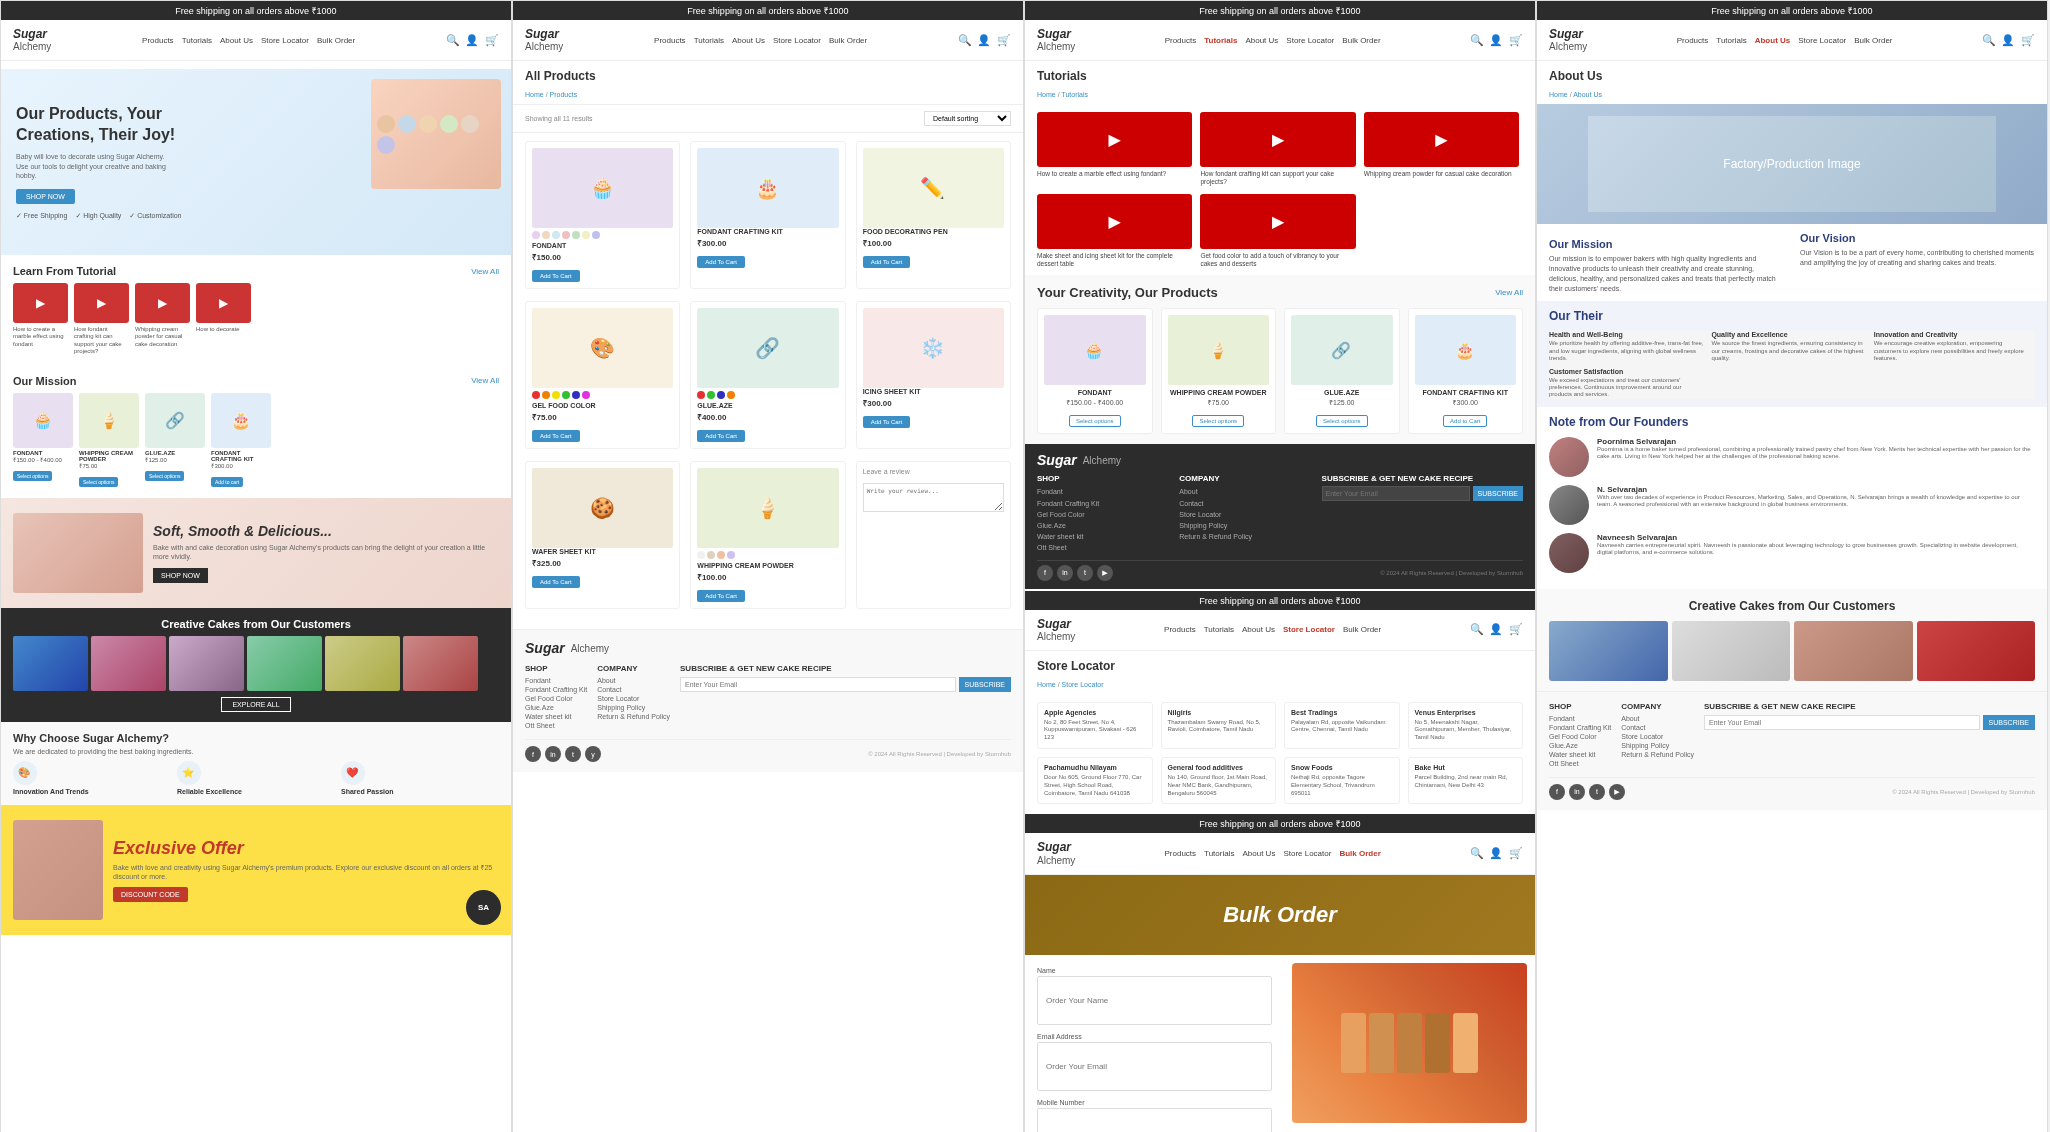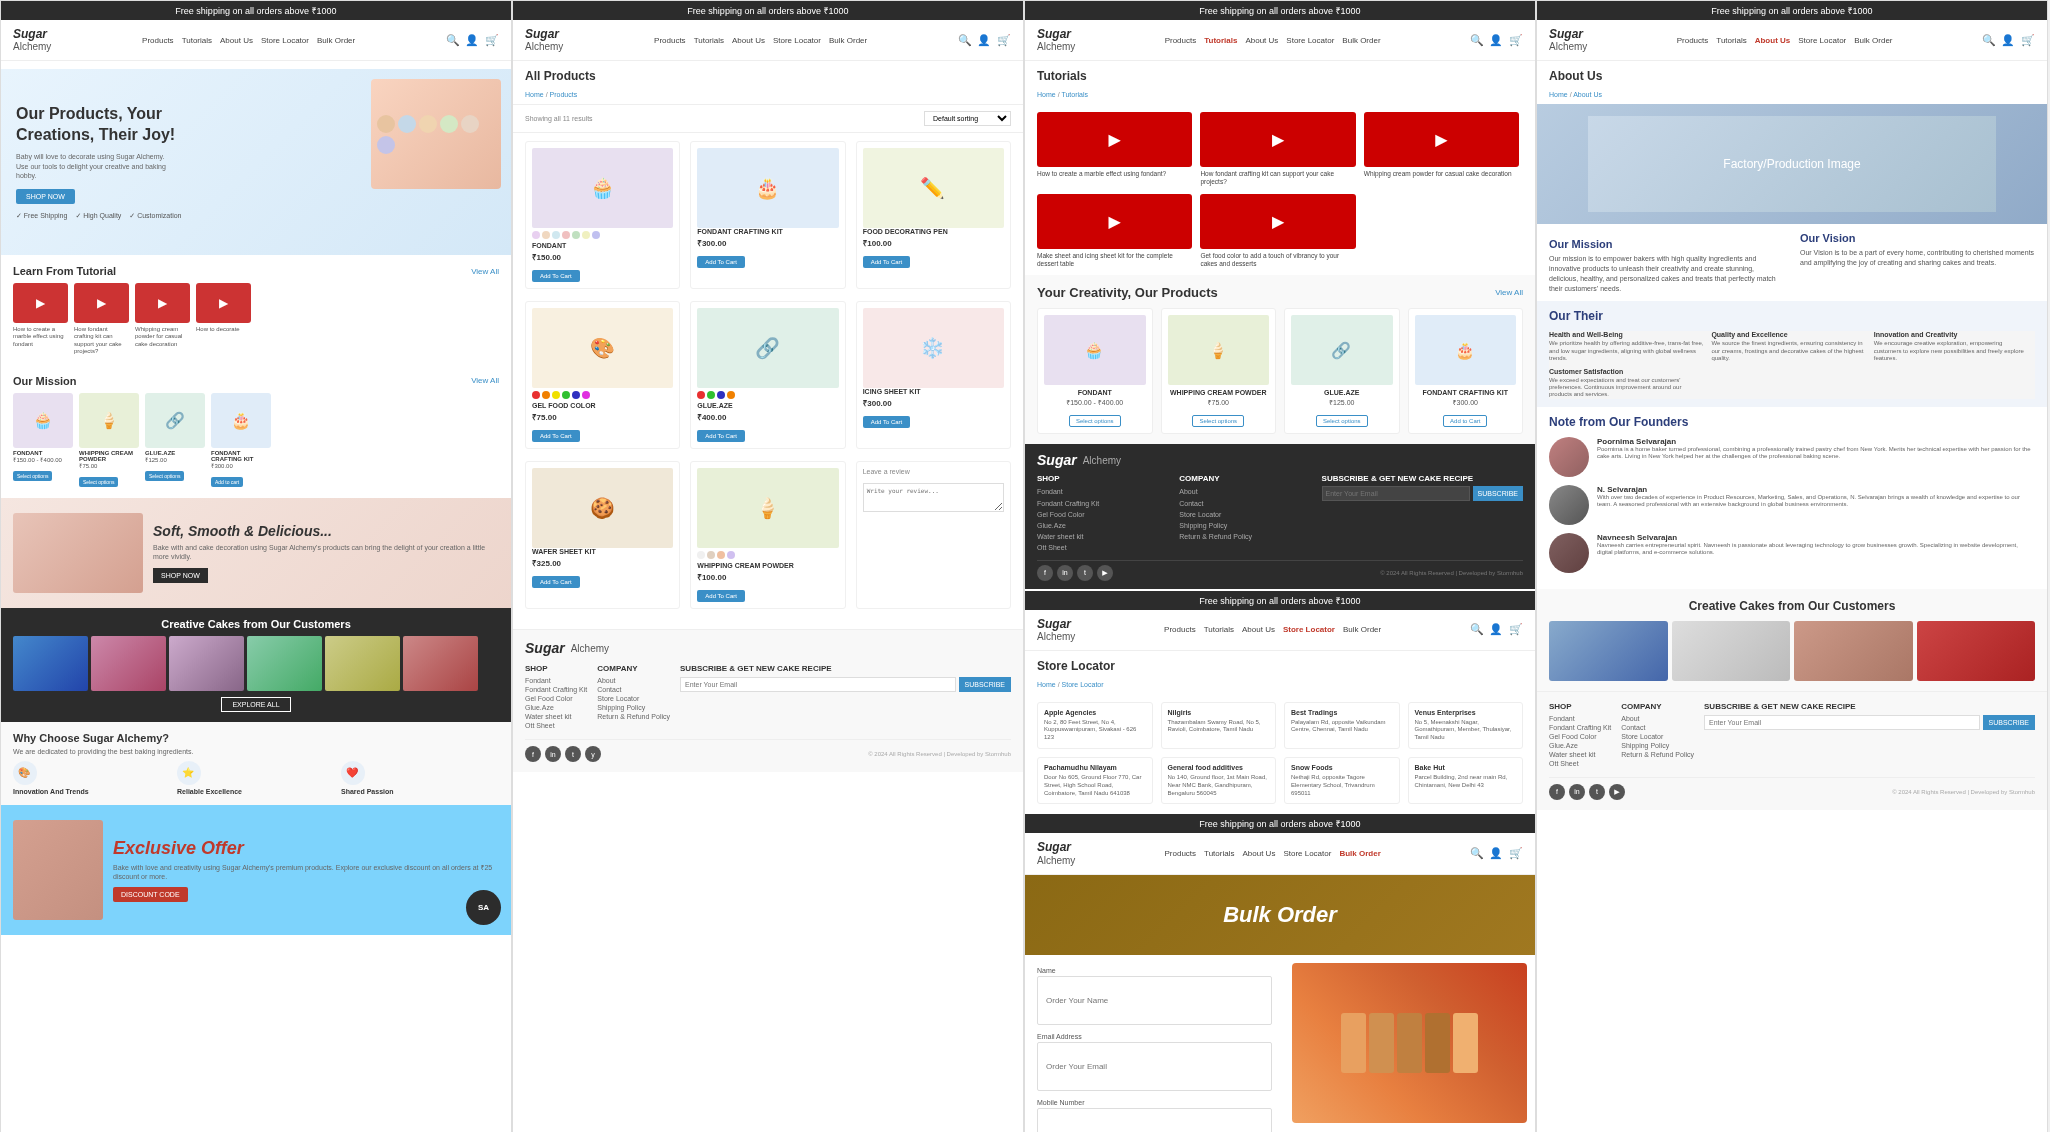--- a/index.html
+++ b/index.html
@@ -317,21 +317,21 @@
       font-size: 10px;
     }
     .why-item-title {
       font-size: 7px;
       font-weight: bold;
       color: #333;
       margin-top: 3px;
     }
 
     .exclusive-section {
-      background: #7dd3fc;
+      background: #fde047;
       padding: 15px 12px;
       display: flex;
       align-items: center;
       gap: 10px;
       min-height: 130px;
     }
     .exclusive-image {
       width: 90px;
       height: 100px;
       background: linear-gradient(135deg, #d4a090, #c49080);

